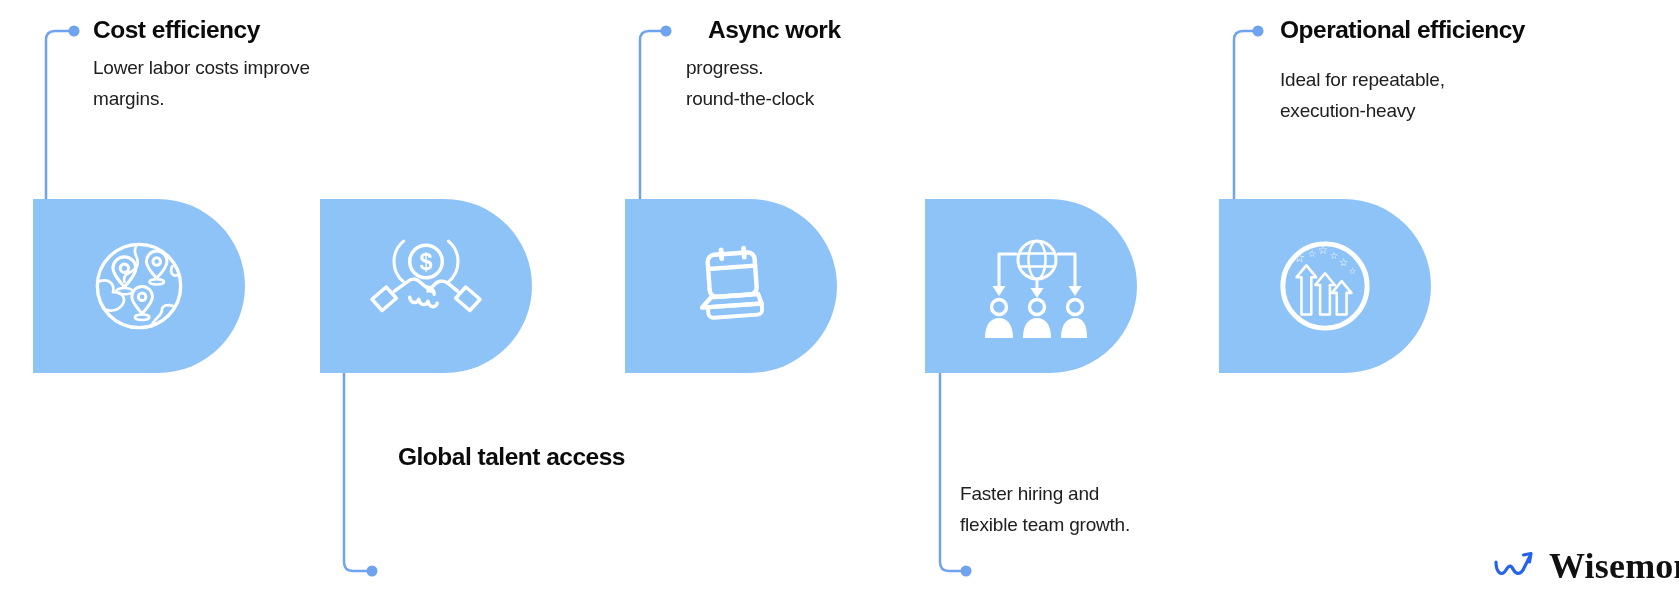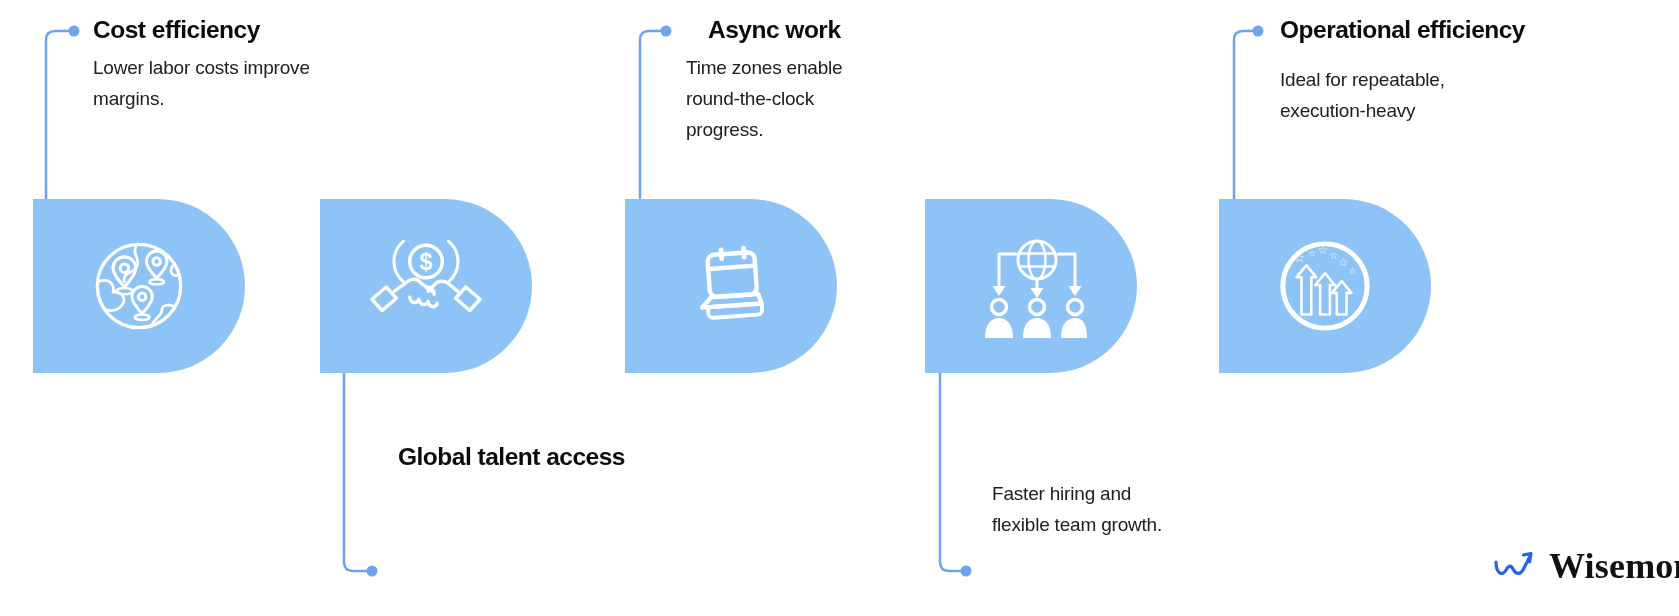--- a/index.html
+++ b/index.html
@@ -123,23 +123,22 @@
       <path d="M25 55 L39 45 C43 42 48 43 51 47 L61 55"></path>
       <path d="M87 55 L77 47 C73 44 67 45 64 49 L58 55"></path>
       <path d="M40 61 c1 6 7 7 9 2 c1 6 7 7 9 2 c1 6 7 7 9 2"></path>
       <path d="M57 51 c4 0 7 3 7 7"></path>
     </svg>
   </div>
   <div class="item-title" style="left:398px;top:440px">Global talent access</div>
 
   <div class="item-title" style="left:708px;top:13px">Async work</div>
   <div class="item-desc" style="left:686px;top:52px">
-    <div>Time zones enable</div>
+    <div>progress.</div>
     <div>round-the-clock</div>
-    <div>progress.</div>
   </div>
   <div class="shape" style="left:625px">
     <svg class="icon" width="98" height="92" viewBox="0 0 100 92" fill="none" stroke="#fff" stroke-width="4.5" stroke-linecap="round" stroke-linejoin="round">
       <g transform="rotate(-4 50 46)">
         <rect x="40" y="6" width="5" height="14" rx="2.5" fill="#fff" stroke="none"></rect>
         <rect x="63" y="6" width="5" height="14" rx="2.5" fill="#fff" stroke="none"></rect>
         <rect x="28" y="13" width="48" height="43" rx="7"></rect>
         <path d="M28 27 H76"></path>
         <path d="M29 56 L77 56 L80 66 L19 66 Z"></path>
         <path d="M25 66 H80 V72 a5 5 0 0 1 -5 5 H30 a5 5 0 0 1 -5 -5 Z" stroke-width="4"></path>
@@ -165,21 +164,21 @@
         <circle cx="62" cy="73" r="7.5"></circle>
         <circle cx="100" cy="73" r="7.5"></circle>
       </g>
       <g fill="#fff" stroke="none">
         <path d="M10 104 C10 90 16 84 24 84 C32 84 38 90 38 104 Z"></path>
         <path d="M48 104 C48 90 54 84 62 84 C70 84 76 90 76 104 Z"></path>
         <path d="M86 104 C86 90 92 84 100 84 C108 84 112 90 112 104 Z"></path>
       </g>
     </svg>
   </div>
-  <div class="item-desc" style="left:992px;top:478px">
+  <div class="item-desc" style="left:960px;top:478px">
     <div>Faster hiring and</div>
     <div>flexible team growth.</div>
   </div>
 
   <div class="item-title" style="left:1280px;top:13px">Operational efficiency</div>
   <div class="item-desc" style="left:1280px;top:64px">
     <div>Ideal for repeatable,</div>
     <div>execution-heavy</div>
   </div>
   <div class="shape" style="left:1219px">

